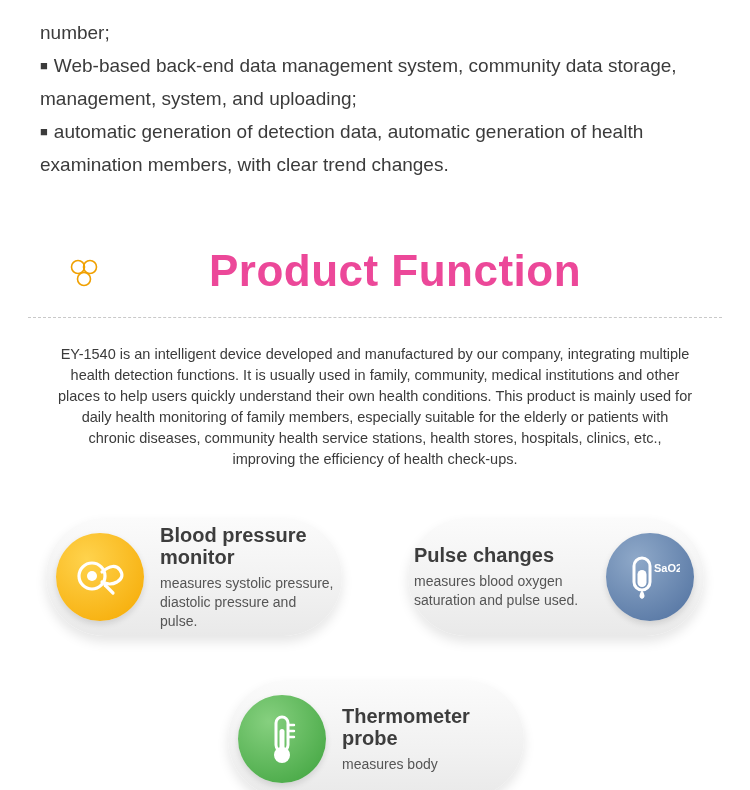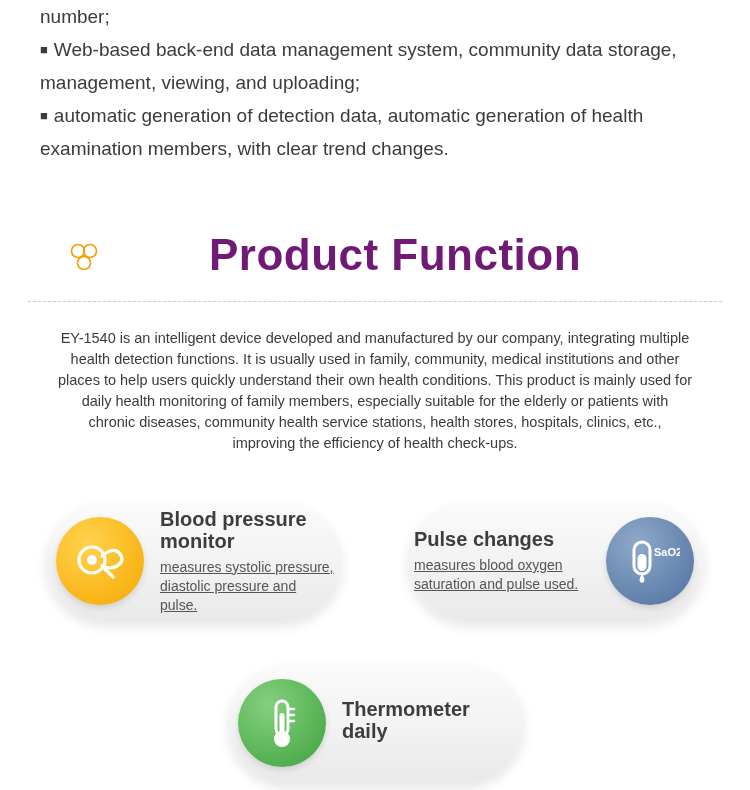--- a/index.html
+++ b/index.html
@@ -11,21 +11,21 @@
     height: 790px;
     background: #ffffff;
     font-family: "Liberation Sans", sans-serif;
     color: #3c3c3c;
     overflow: hidden;
     position: relative;
   }
 
   
   .top-text {
-    padding: 0 36px 0 40px;
+    padding: 16px 36px 0 40px;
     font-size: 19px;
     line-height: 33px;
     color: #3b3b3b;
   }
   .top-text .line {
     white-space: nowrap;
   }
   .bullet {
     font-size: 13px;
     vertical-align: 2px;
@@ -35,21 +35,21 @@
   
   .heading-band {
     margin-top: 44px;
     position: relative;
     height: 92px;
   }
   .heading-title {
     text-align: center;
     font-size: 44px;
     font-weight: bold;
-    color: #701a75;
+    color: #ec4899;
     letter-spacing: 0.5px;
     line-height: 92px;
     padding-left: 40px;
   }
   .heading-icon {
     position: absolute;
     left: 66px;
     top: 30px;
     width: 36px;
     height: 36px;
@@ -105,42 +105,41 @@
     font-size: 20px;
     font-weight: bold;
     color: #3d3d3d;
     line-height: 22px;
     margin-bottom: 6px;
   }
   .card-desc {
     font-size: 14px;
     line-height: 19px;
     color: #555;
-    text-decoration: underline;
   }
   .card.right-icon .card-body { text-align: left; }
 
   #card-bp   { left: 46px;  top: 0; }
   #card-ox   { left: 408px; top: 0; }
   #card-th   { left: 228px; top: 162px; }
 
   .icon-svg { display: block; }
 </style>
 </head>
 <body>
 
 <div class="top-text">
   <div class="line">
     <span>number;</span>
   </div>
   <div class="line">
     <span class="bullet">■</span><span>Web-based back-end data management system, community data storage,</span>
   </div>
   <div class="line">
-    <span>management, viewing, and uploading;</span>
+    <span>management, system, and uploading;</span>
   </div>
   <div class="line">
     <span class="bullet">■</span><span>automatic generation of detection data, automatic generation of health</span>
   </div>
   <div class="line">
     <span>examination members, with clear trend changes.</span>
   </div>
 </div>
 
 <div class="heading-band">
@@ -192,17 +191,18 @@
   <div class="card left-icon" id="card-th">
     <div class="card-icon" style="background: radial-gradient(circle at 35% 30%, #86d07f, #3da23c);">
       <svg class="icon-svg" width="44" height="56" viewBox="0 0 44 56">
         <rect x="16" y="6" width="12" height="34" rx="6" fill="none" stroke="#ffffff" stroke-width="3"></rect>
         <circle cx="22" cy="44" r="8" fill="#ffffff"></circle>
         <rect x="19.5" y="18" width="5" height="26" rx="2.5" fill="#ffffff"></rect>
         <path d="M28 14 h6 M28 20 h6 M28 26 h6" stroke="#ffffff" stroke-width="2.4" stroke-linecap="round"></path>
       </svg>
     </div>
     <div class="card-body">
-      <div class="card-title">Thermometer daily</div>
+      <div class="card-title">Thermometer probe</div>
+      <div class="card-desc">measures body</div>
     </div>
   </div>
 
 </div>
 
 </body></html>

